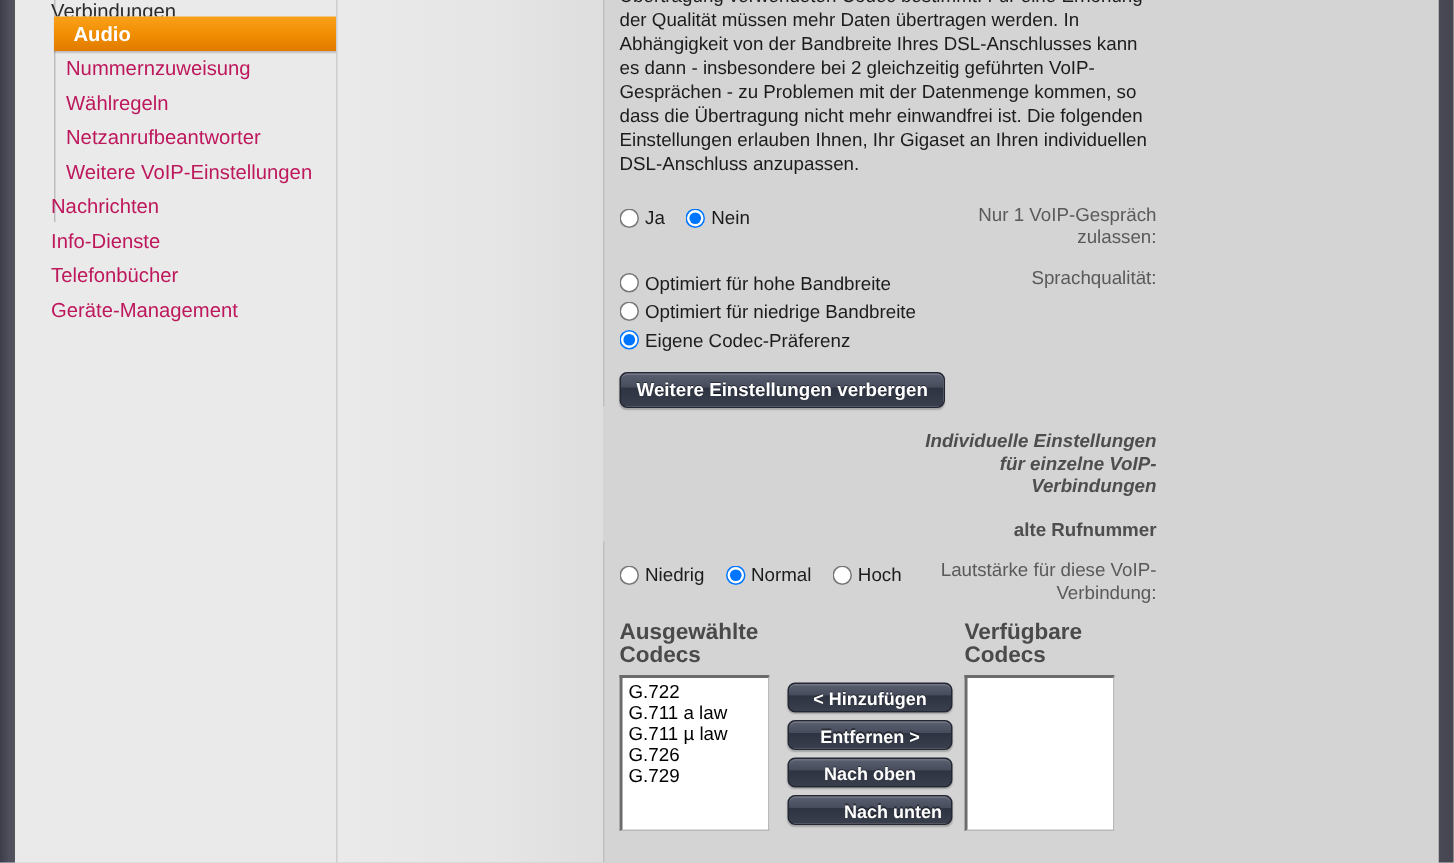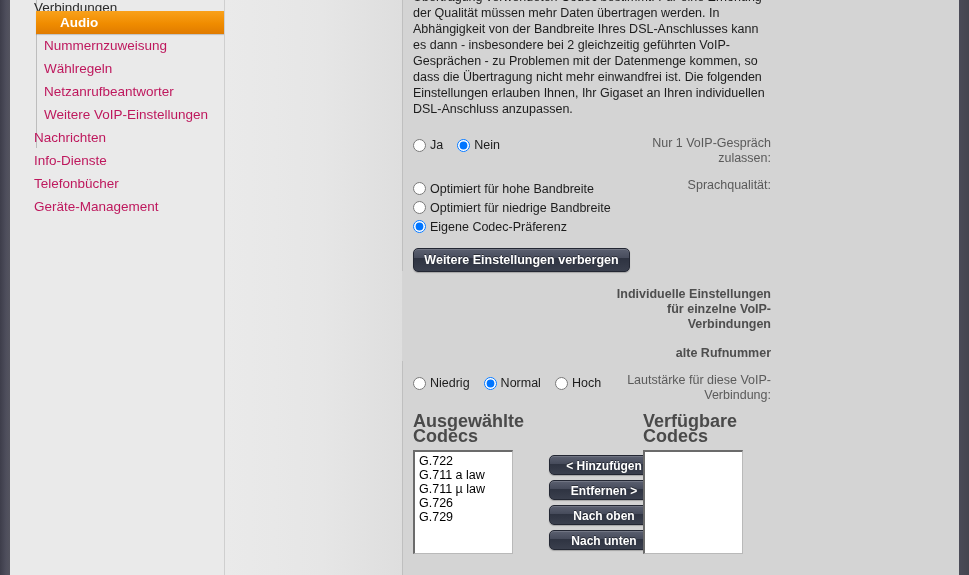--- a/index.html
+++ b/index.html
@@ -82,21 +82,21 @@
     padding-top: 0;
     overflow: hidden;
     line-height: 15px;
     color: #2b2b2b;
   }
   .menu li.active {
     background: linear-gradient(to bottom, #f9a11b 0%, #f08c00 55%, #e07b00 100%);
     border-radius: 0 5px 5px 0;
     margin-left: 26px;
     margin-right: 0;
-    padding-left: 24px;
+    padding-left: 13px;
     width: 198px;
     color: #ffffff;
     font-weight: bold;
     box-shadow: 0 1px 1px rgba(0,0,0,0.18);
   }
   .menu li.active span { color:#fff; }
 
   
   .content {
     flex: 1 1 auto;
@@ -184,41 +184,40 @@
   .btn-wide {
     width: 217px;
     height: 24px;
     line-height: 20px;
   }
   .btn-side {
     width: 110px;
     height: 20px;
     line-height: 18px;
     font-size: 12px;
-    margin-left: 24px;
   }
 
   
   .listbox {
     background: #ffffff;
     border-top: 2px solid #6b6b6b;
     border-left: 2px solid #6b6b6b;
     border-right: 1px solid #b9b9b9;
     border-bottom: 1px solid #b9b9b9;
     box-sizing: border-box;
     font-size: 12.5px;
     line-height: 14px;
     color: #000000;
     padding: 2px 0 0 2px;
     overflow: hidden;
   }
   .listbox .item { padding: 0 2px; white-space: nowrap; height: 14px; }
 
   .col-head {
-    font-size: 18px;
+    font-size: 15px;
     font-weight: bold;
     color: #4a4a4a;
     line-height: 15px;
   }
 </style>
 </head>
 <body>
 
 <div id="page">
 
@@ -311,21 +310,21 @@
       <div class="opt">
         <input type="radio" name="vq" checked="" style="">
         <label>Eigene Codec-Präferenz</label>
       </div>
     </div>
 
     <div class="fld" style="top:248px;">
       <button class="btn btn-wide">Weitere Einstellungen verbergen</button>
     </div>
 
-    <div class="lbl bold" style="top:287px;">
+    <div class="lbl bold" style="top:287px;font-style:italic;">
       <div>Individuelle Einstellungen</div>
       <div>für einzelne VoIP-</div>
       <div>Verbindungen</div>
     </div>
 
     <div class="lbl bold" style="top:346px;">alte Rufnummer</div>
     <div class="fld" style="top:346px; font-size:12.5px; color:#1c1c1c;"></div>
 
     <div class="lbl" style="top:373px;">
       <div>Lautstärke für diese VoIP-</div>
@@ -362,21 +361,21 @@
       <div class="item">G.711 a law</div>
       <div class="item">G.711 µ law</div>
       <div class="item">G.726</div>
       <div class="item">G.729</div>
     </div>
 
     <div style="position:absolute; left:300px; top:455px;">
       <button class="btn btn-side" style="display:block; margin-bottom:5px;">&lt; Hinzufügen</button>
       <button class="btn btn-side" style="display:block; margin-bottom:5px;">Entfernen &gt;</button>
       <button class="btn btn-side" style="display:block; margin-bottom:5px;">Nach oben</button>
-      <button class="btn btn-side" style="display:block;">Nach unten</button>
+      <button class="btn btn-side" style="display:block;text-align:right;">Nach unten</button>
     </div>
 
     <div class="listbox" style="position:absolute; left:418px; top:450px; width:100px; height:104px;"></div>
 
   </main>
 
   <div class="rail rail-right"></div>
 </div>
 
 </body></html>

